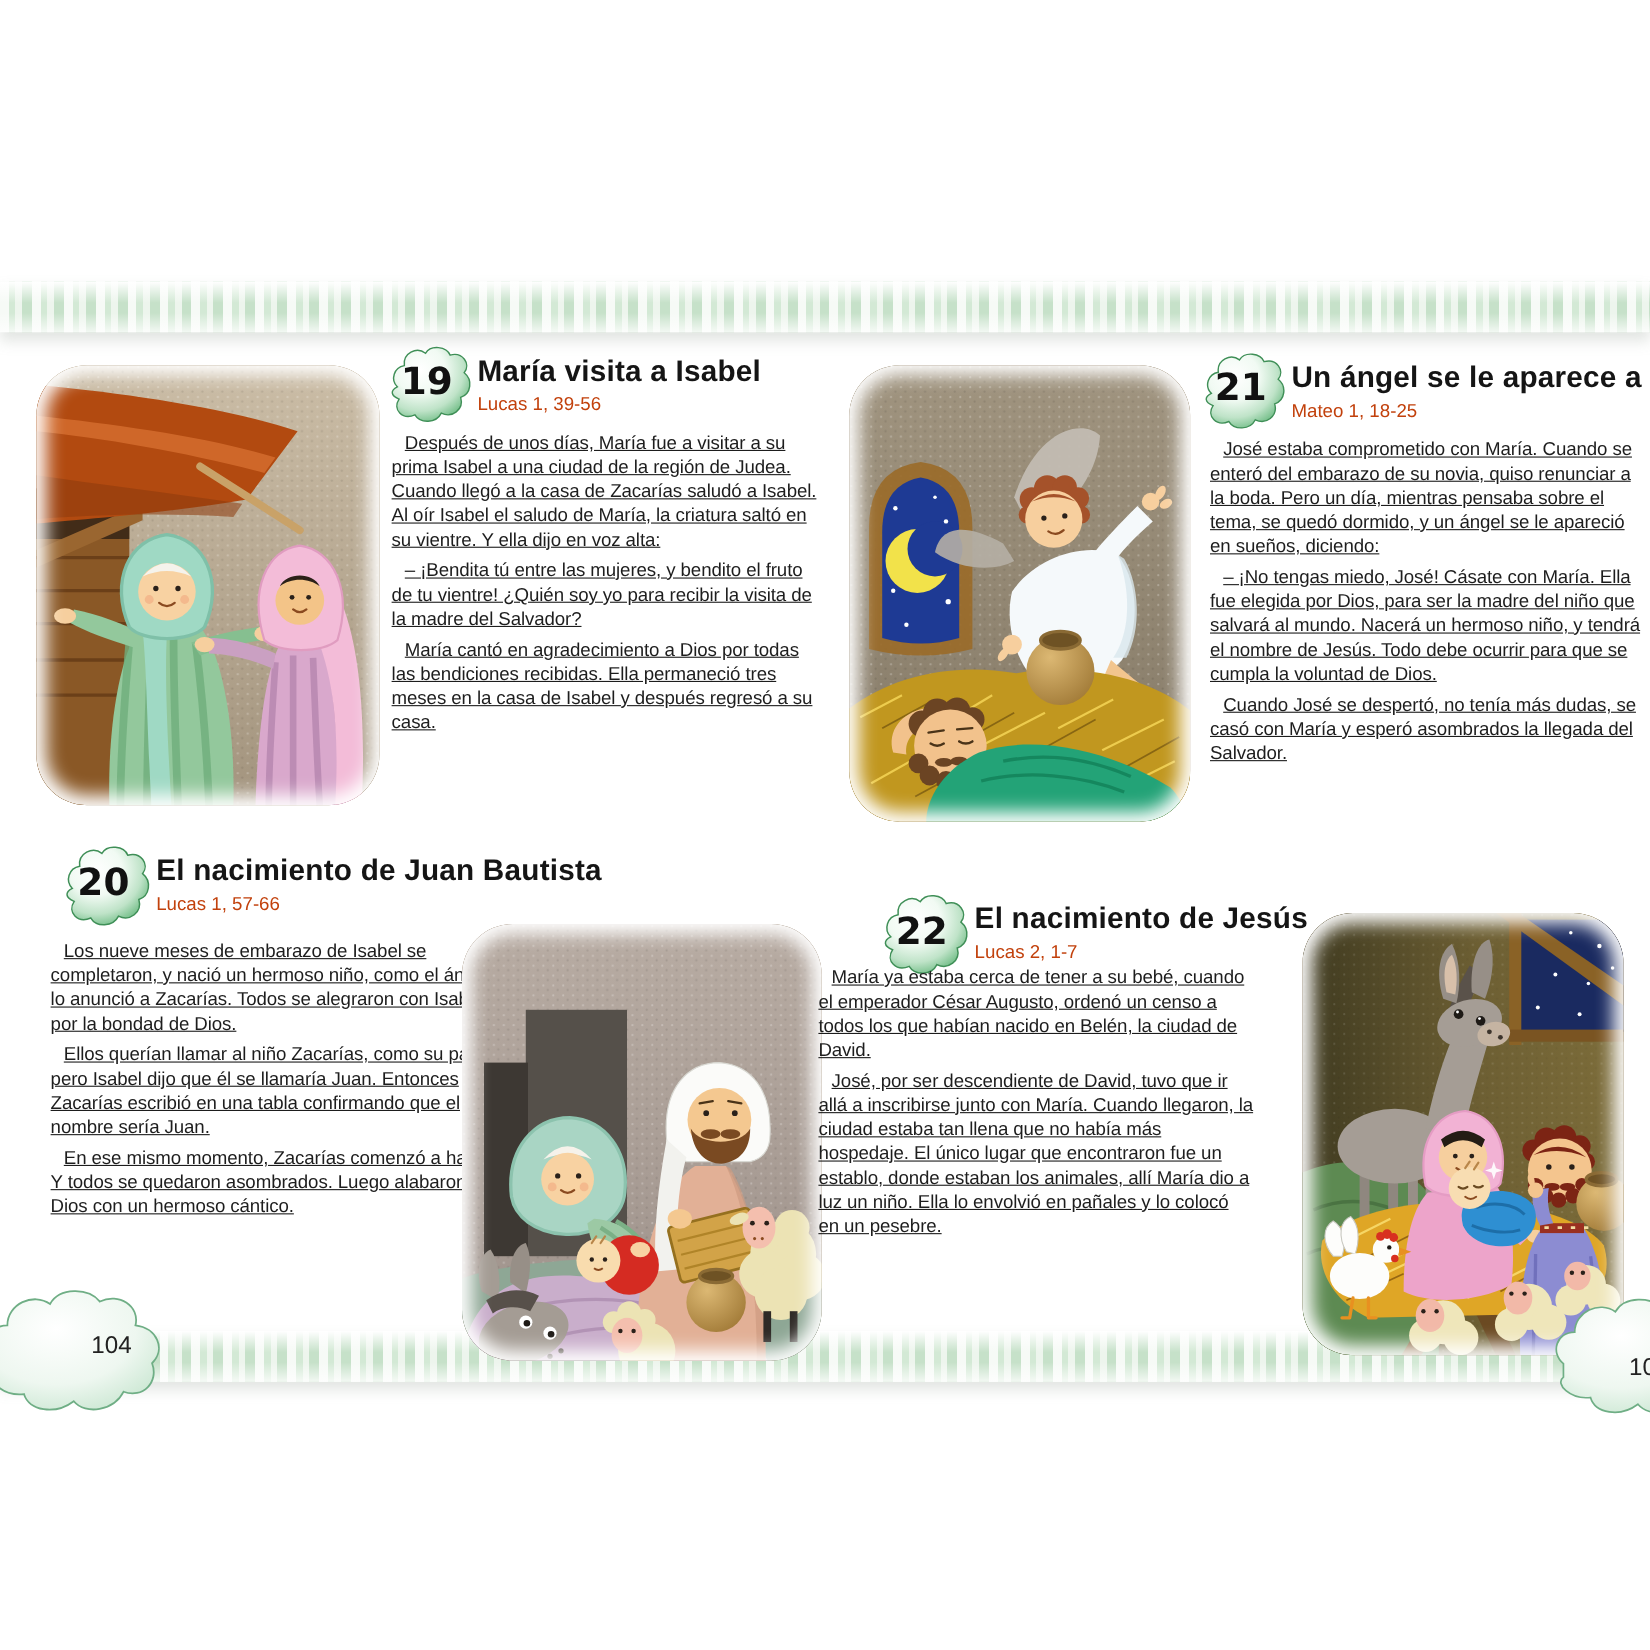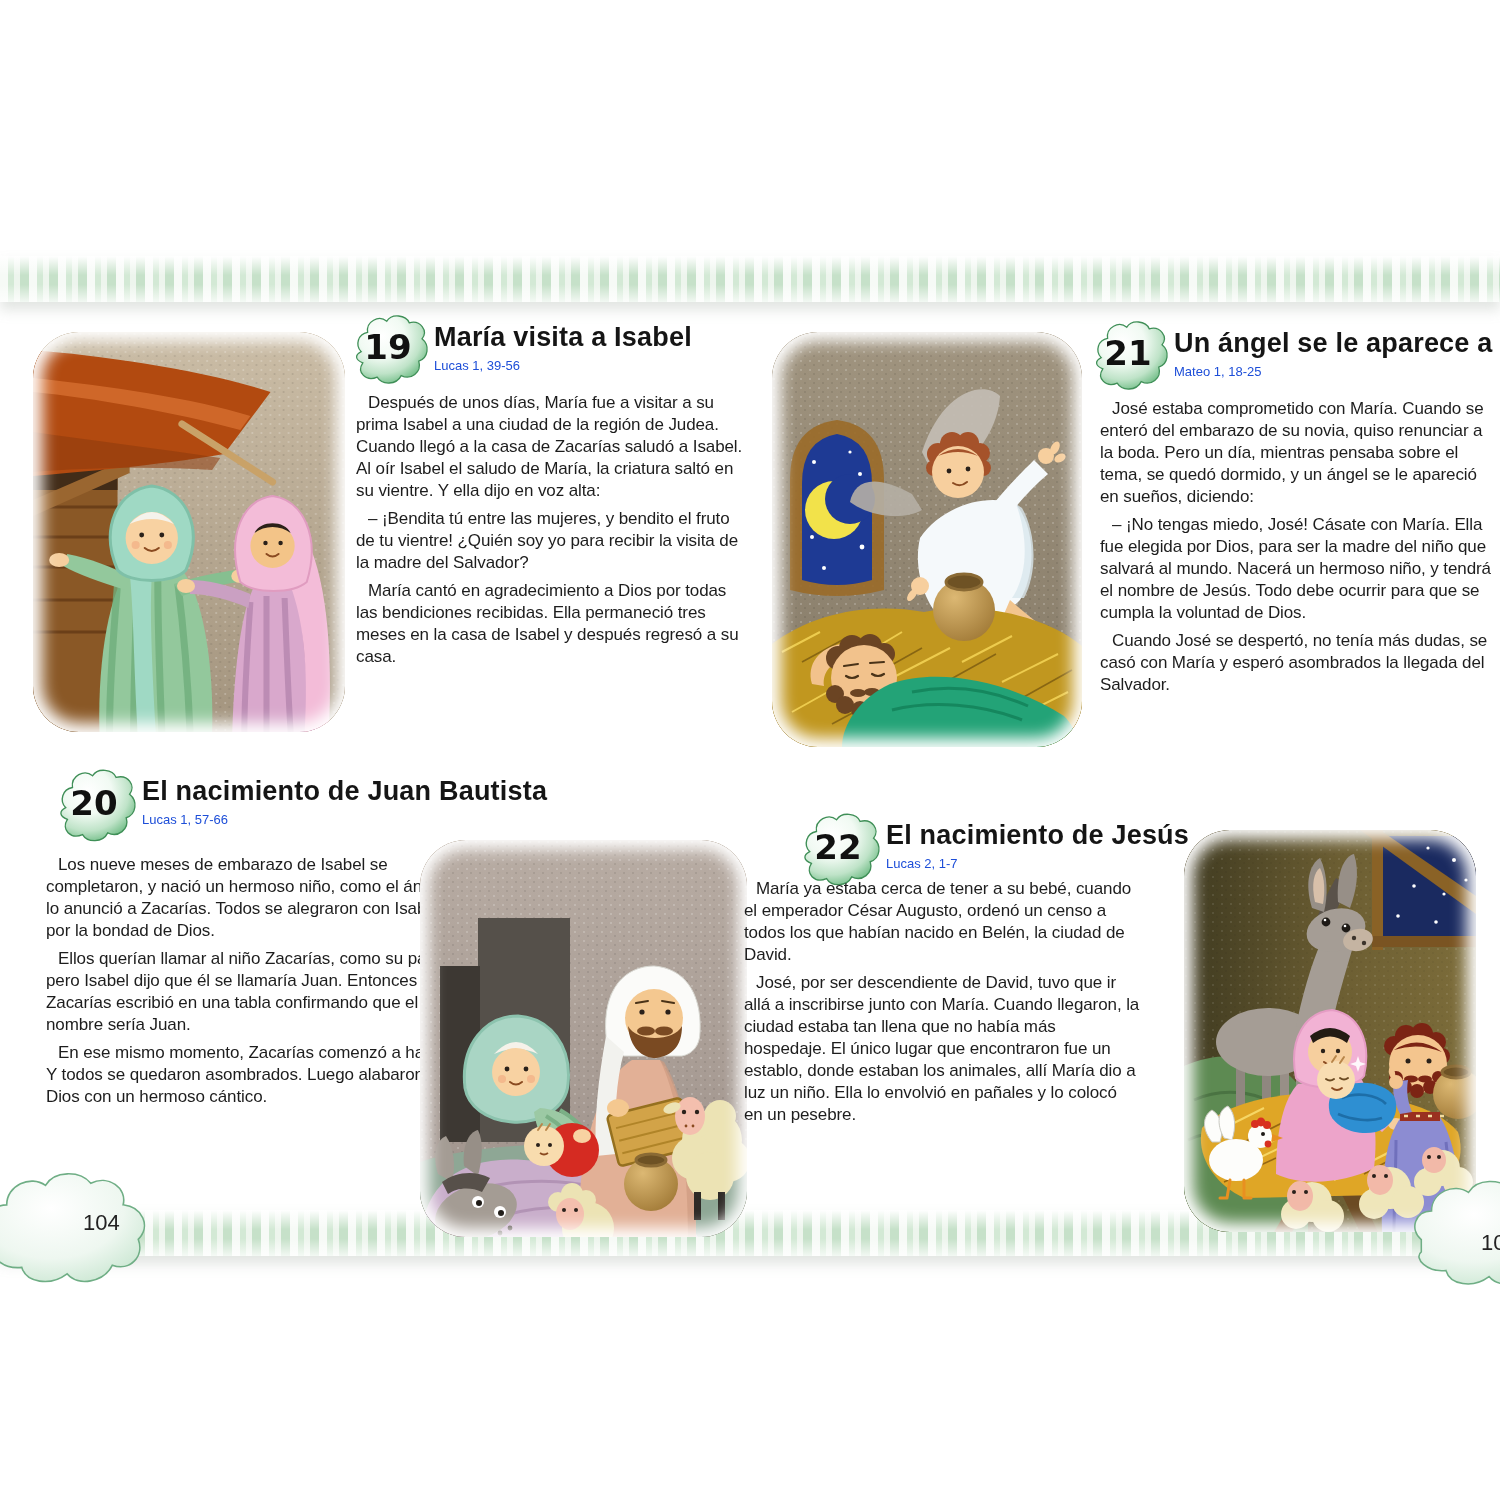--- a/index.html
+++ b/index.html
@@ -19,26 +19,26 @@
 
   
   .badge{position:absolute;z-index:2;}
   .badge svg{position:absolute;inset:0;width:100%;height:100%;}
   .badge-num{position:absolute;inset:0;display:flex;align-items:center;justify-content:center;
     font-family:"DejaVu Sans",sans-serif;font-weight:bold;font-size:34px;color:#111;
     padding-bottom:6px;padding-right:4px;}
   .titles{position:absolute;z-index:2;}
   .story-title{font-family:Liberation Sans, sans-serif;font-weight:bold;font-size:27px;
     color:#151515;letter-spacing:.2px;white-space:nowrap;}
-  .story-ref{font-size:13px;color:#1d4ed8;margin-top:5px;}
+  .story-ref{font-size:17px;color:#c2410c;margin-top:5px;}
 
   
   .story-body{position:absolute;z-index:2;}
   .story-body p{margin:0 0 6px 0;font-size:17px;line-height:22px;color:#1d1d1d;
-    text-indent:12px;letter-spacing:-.1px;}
+    text-indent:12px;letter-spacing:-.1px;text-decoration:underline;}
 
   
   .illus{position:absolute;border-radius:46px;overflow:hidden;z-index:2;background:#b9ab96;}
   .illus svg{position:absolute;inset:0;width:100%;height:100%;display:block;}
   .illus::after{content:"";position:absolute;inset:0;border-radius:inherit;
     box-shadow:inset 0 0 16px 9px #ffffff;pointer-events:none;}
 
   
   .page-cloud{position:absolute;z-index:3;}
   .page-cloud svg{position:absolute;inset:0;width:100%;height:100%;}

